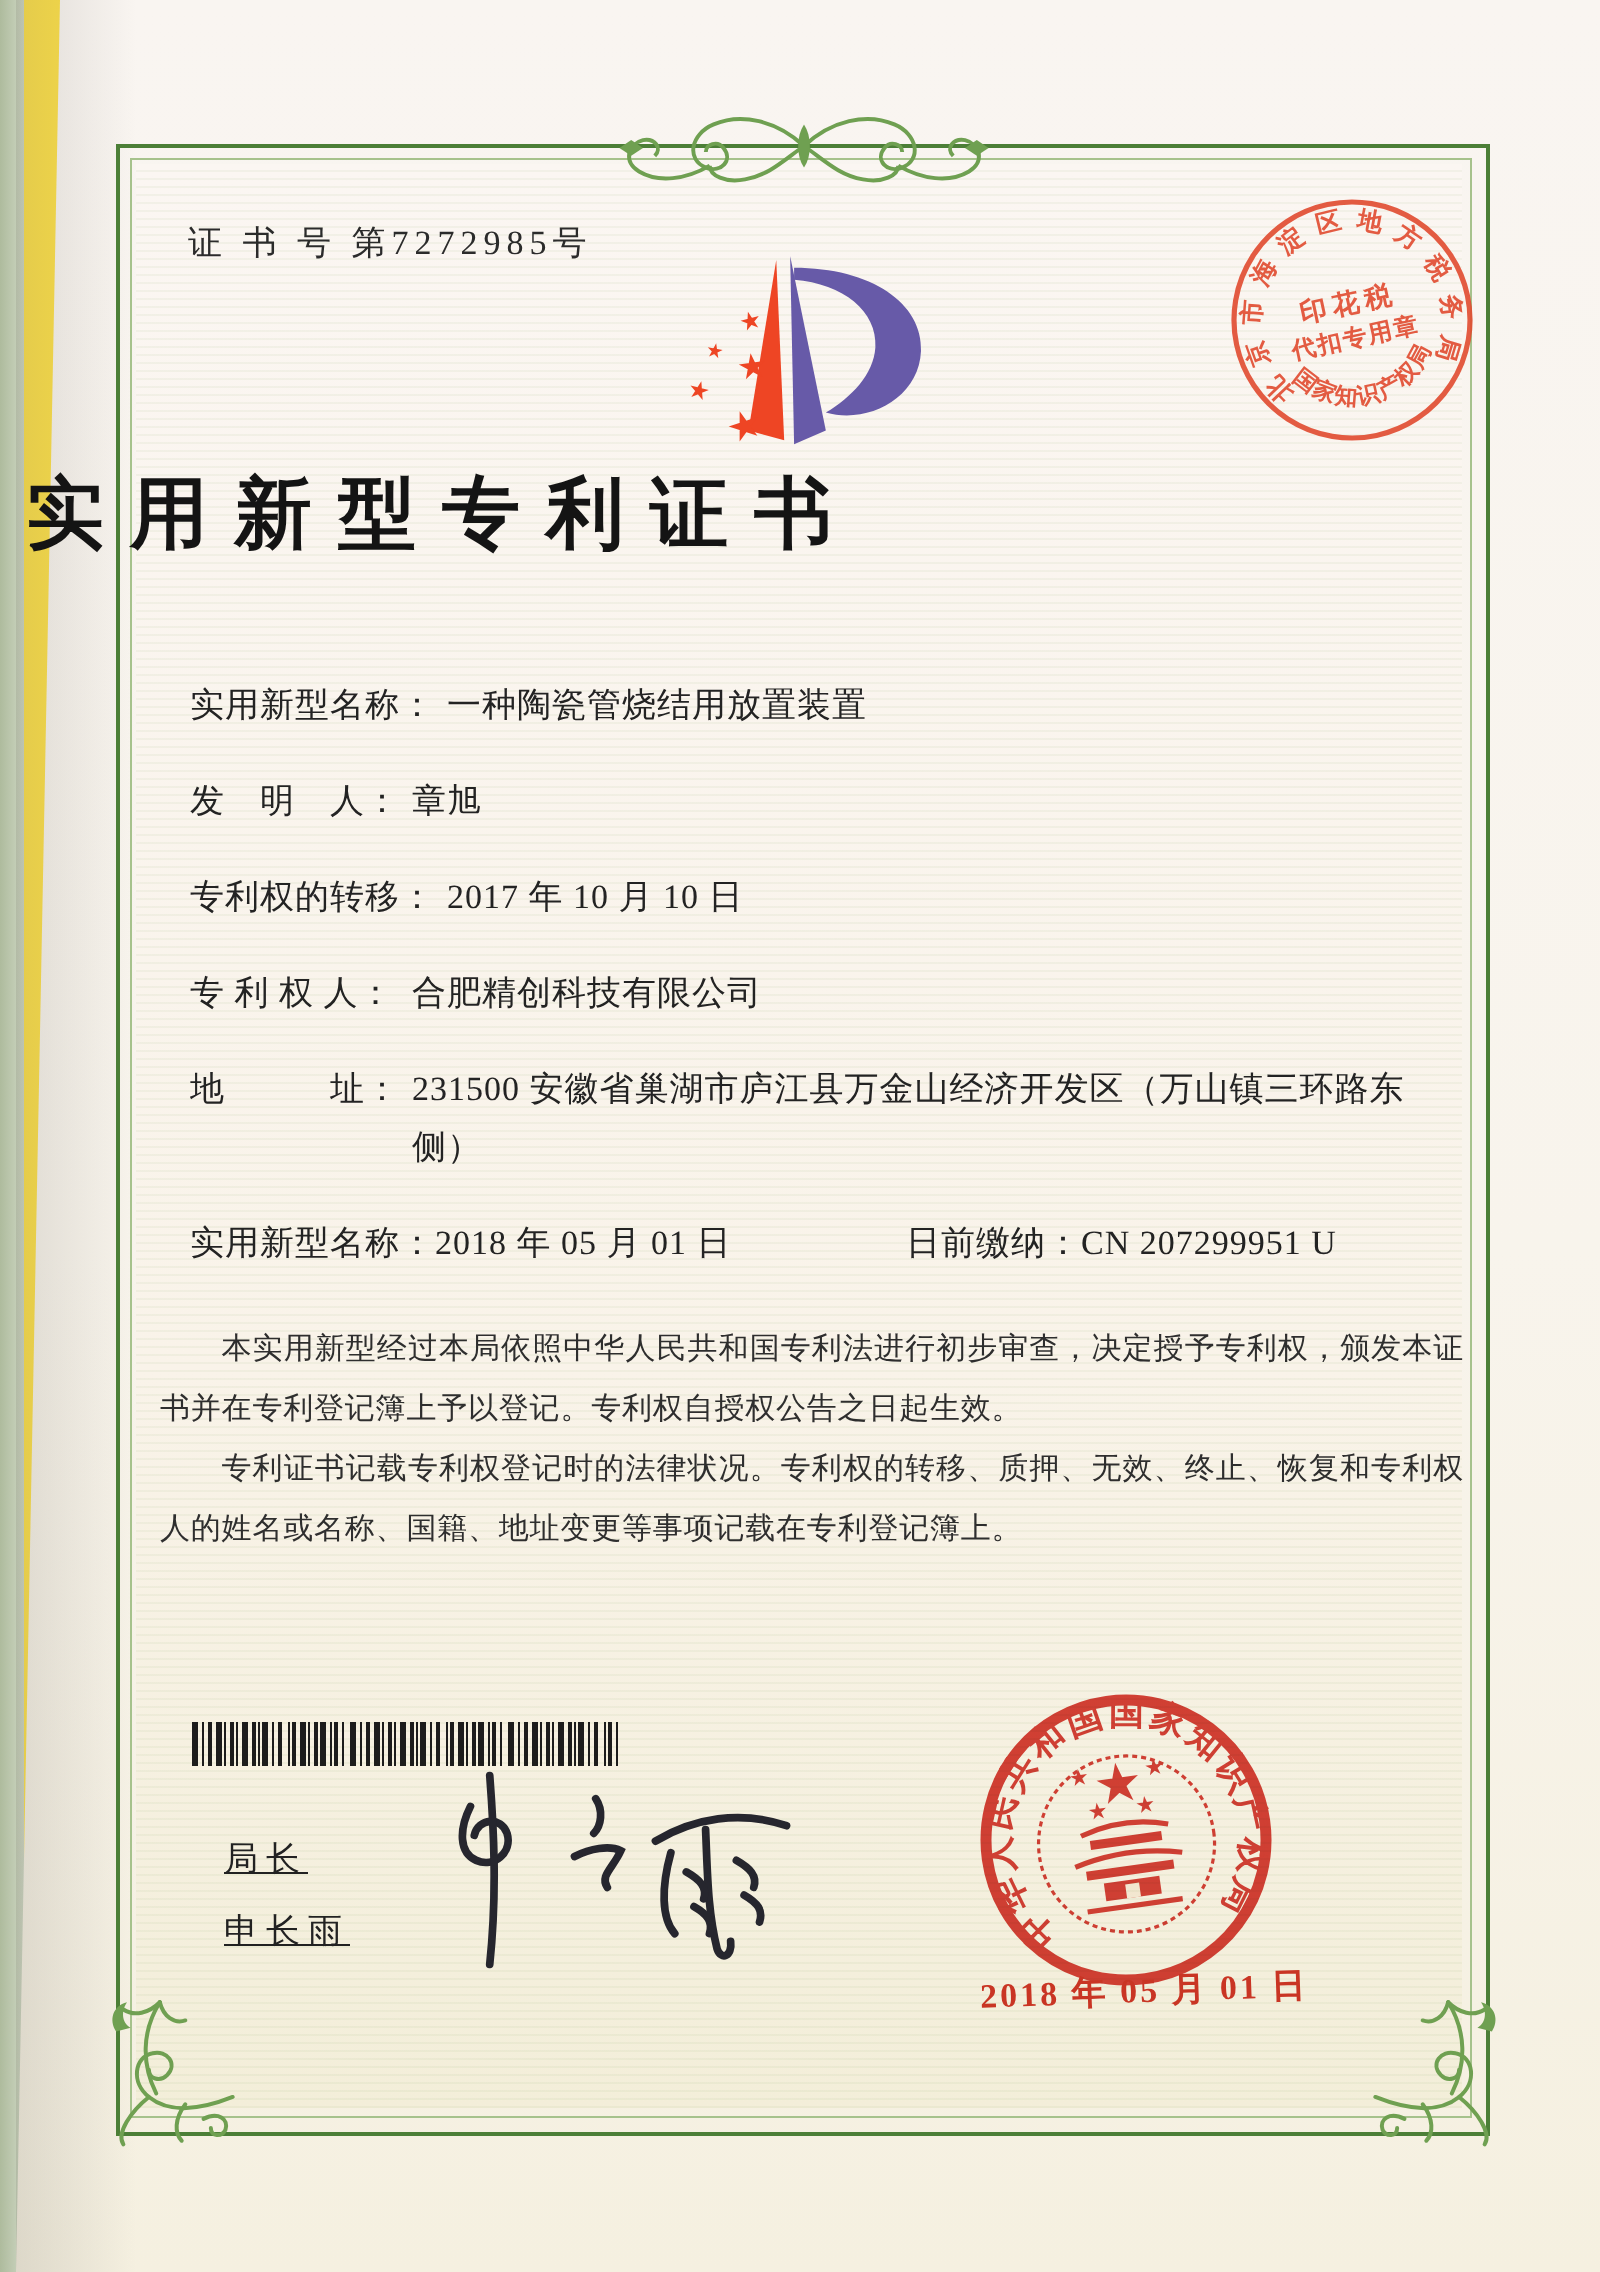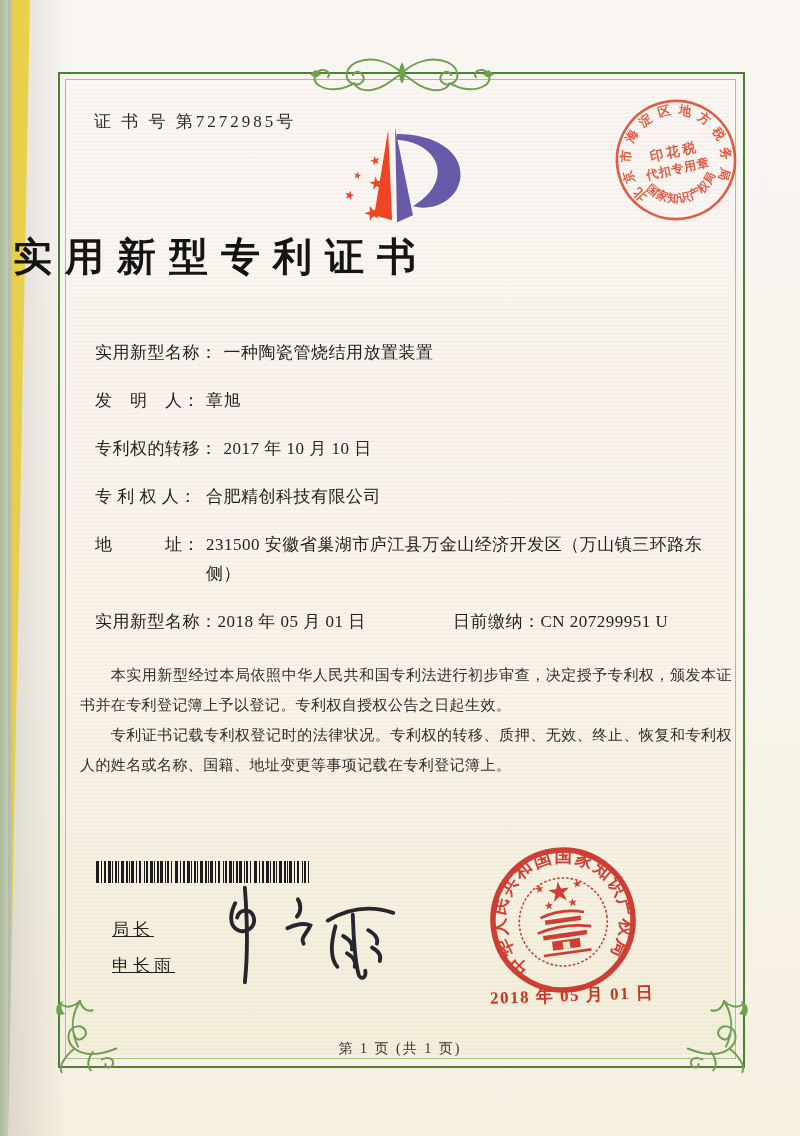--- a/index.html
+++ b/index.html
@@ -192,14 +192,13 @@
         <rect x="78" y="113" width="44" height="4.5"></rect>
         <rect x="86" y="120" width="28" height="9"></rect>
         <rect x="96.5" y="122" width="7" height="7" fill="#fdf6ee"></rect>
         <path d="M76,133 L124,133" stroke="#d5342b" stroke-width="2.6"></path>
       </g>
     </g>
   </svg>
 
   <div class="seal-date">2018 年 05 月 01 日</div>
 
-  <div class="footer">第 1 页 (共 1 页)</div>
 </div>
 
 </body></html>

